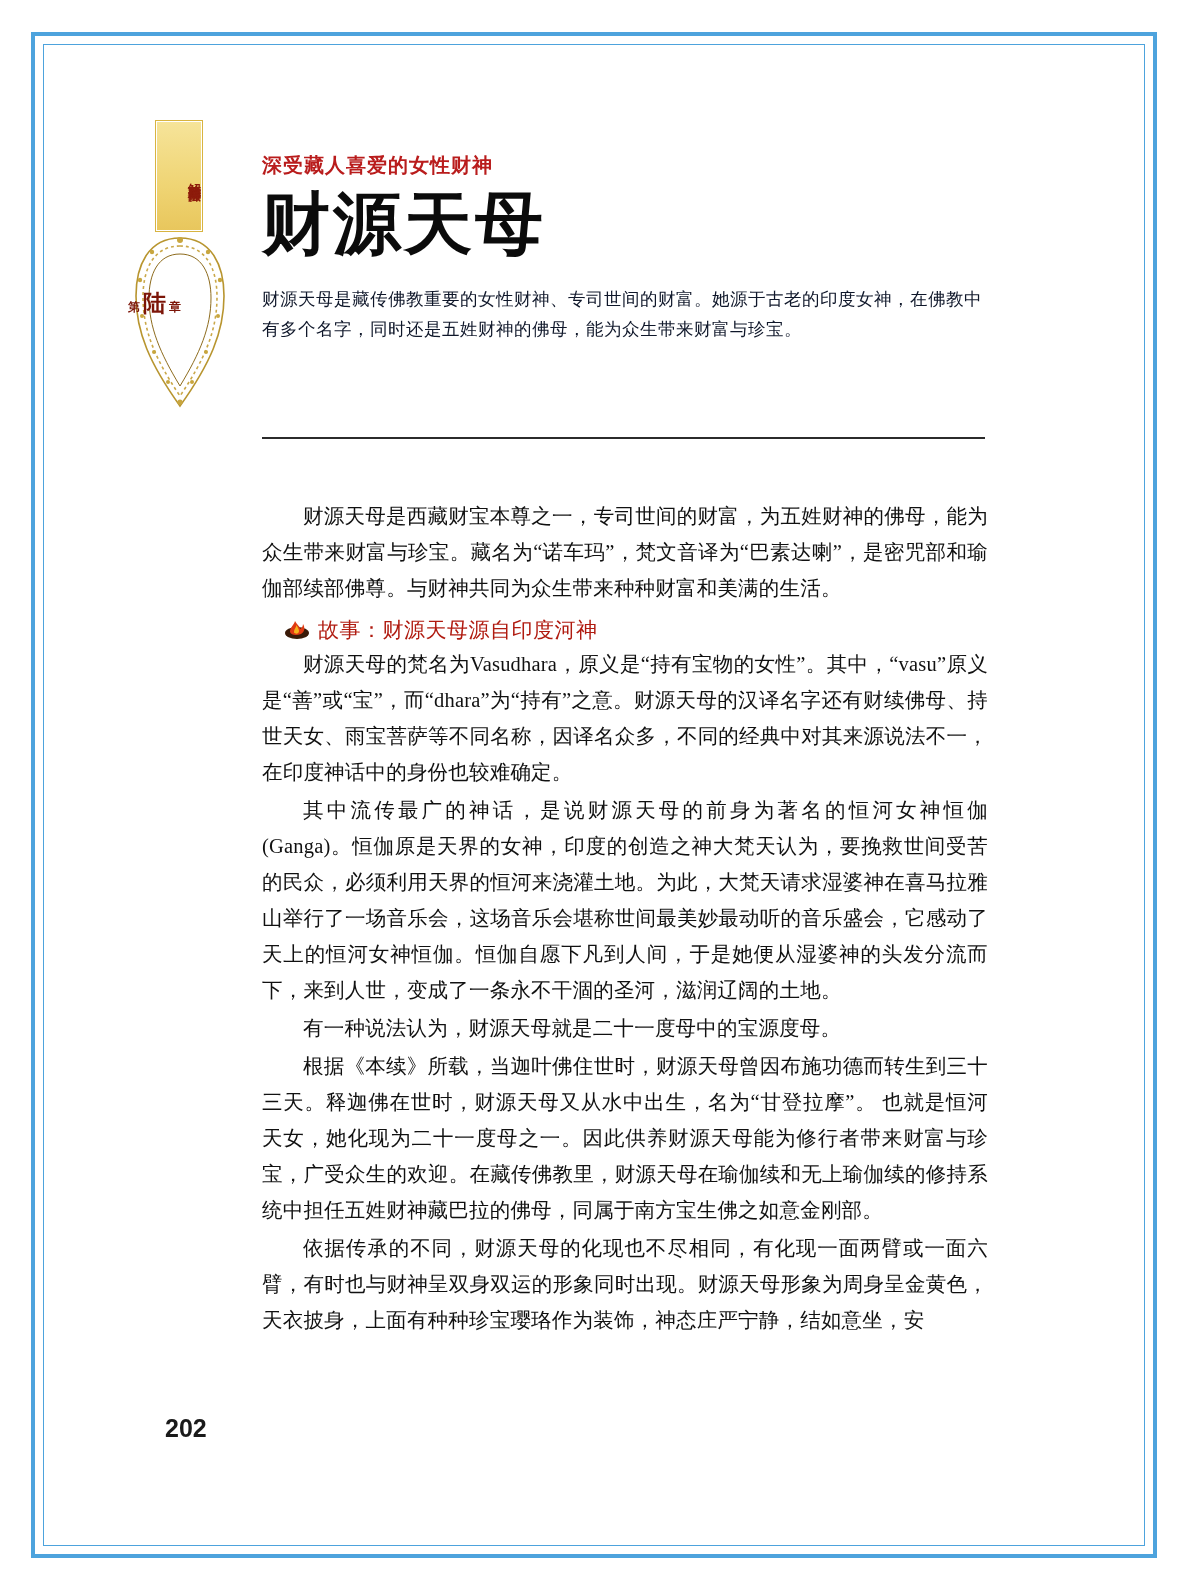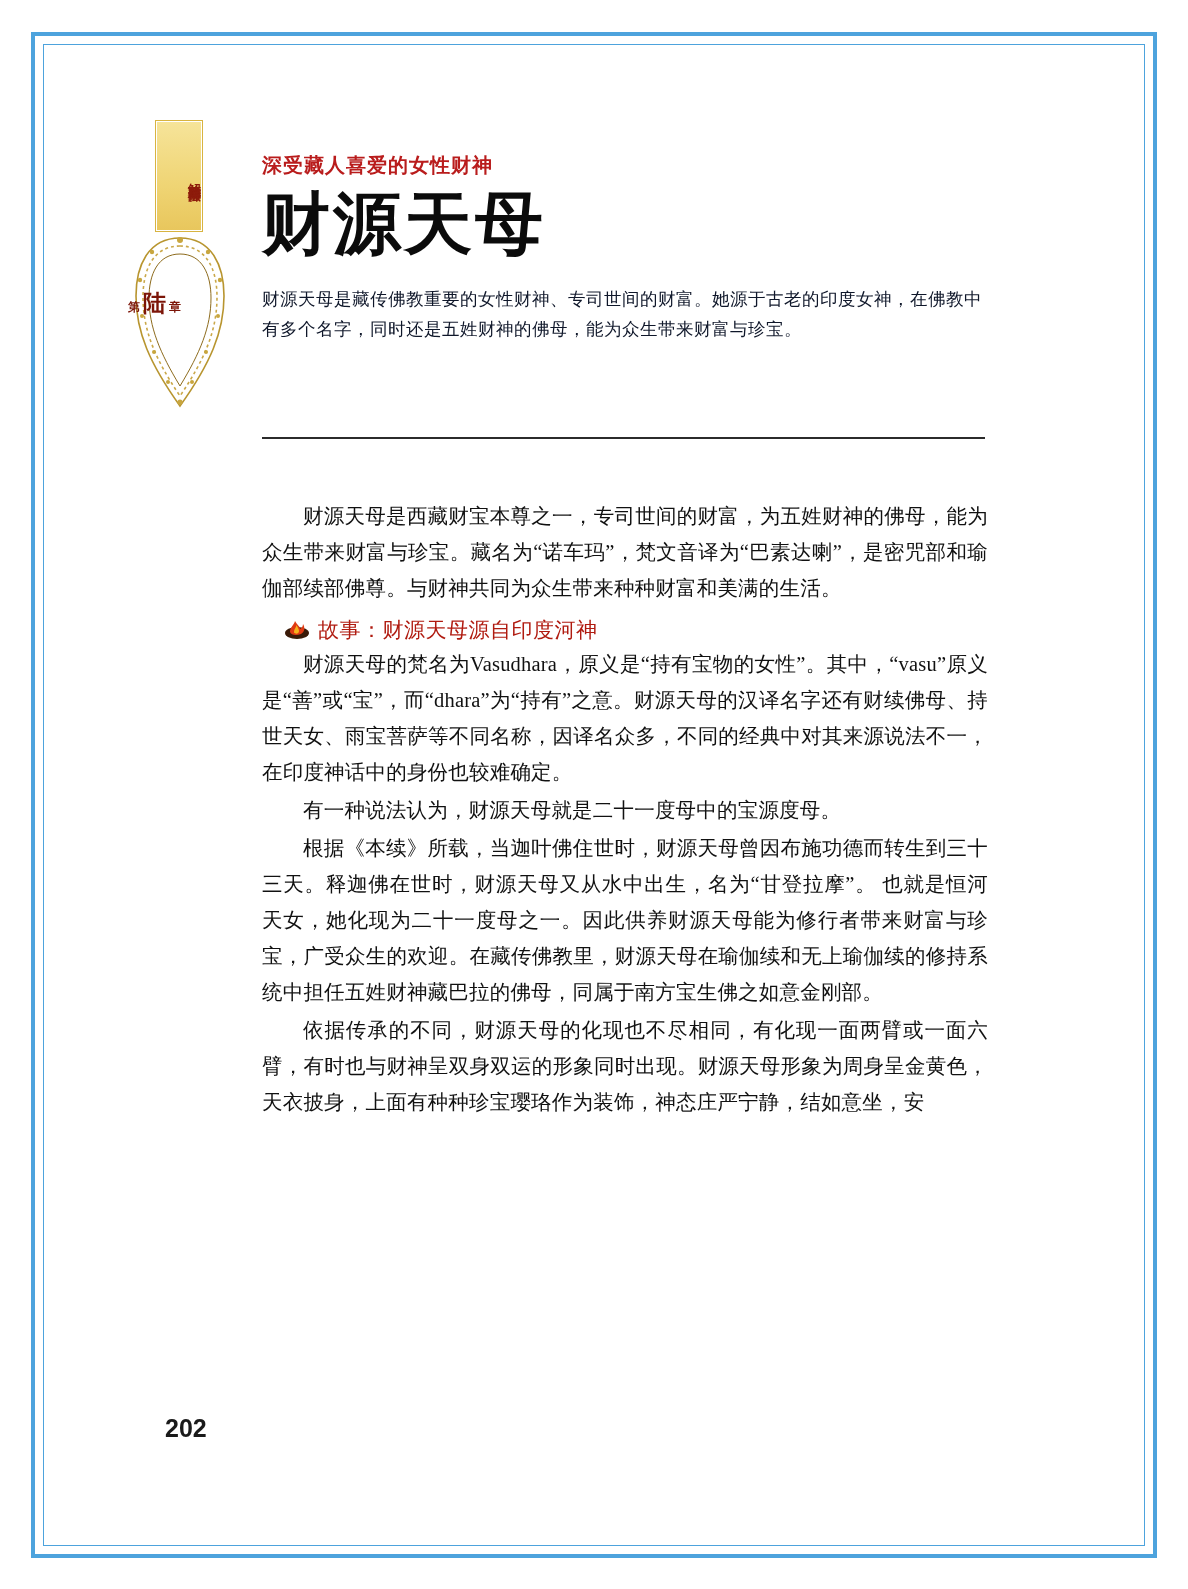--- a/index.html
+++ b/index.html
@@ -239,18 +239,19 @@
     <p class="para">财源天母是西藏财宝本尊之一，专司世间的财富，为五姓财神的佛母，能为众生带来财富与珍宝。藏名为“诺车玛”，梵文音译为“巴素达喇”，是密咒部和瑜伽部续部佛尊。与财神共同为众生带来种种财富和美满的生活。</p>
     <div class="section-head">
       <svg class="flame-icon" viewBox="0 0 26 20" aria-hidden="true">
         <ellipse cx="13" cy="13" rx="12" ry="6" fill="#3a1a08"></ellipse>
         <path d="M6 12 C6 7 10 5 11 1 C13 5 16 6 16 9 C18 8 19 6 19 4 C21 7 21 12 17 14 C12 16 7 15 6 12 Z" fill="#e03a13"></path>
         <path d="M10 12 C10 9 12 8 12.5 5 C14 8 15 9 15 11 C15 13 13 14 11.8 13.6 C10.8 13.3 10 13 10 12 Z" fill="#f6b21b"></path>
       </svg>
       <span>故事：财源天母源自印度河神</span>
     </div>
     <p class="para">财源天母的梵名为Vasudhara，原义是“持有宝物的女性”。其中，“vasu”原义是“善”或“宝”，而“dhara”为“持有”之意。财源天母的汉译名字还有财续佛母、持世天女、雨宝菩萨等不同名称，因译名众多，不同的经典中对其来源说法不一，在印度神话中的身份也较难确定。</p>
+    <p class="para">其中流传最广的神话，是说财源天母的前身为著名的恒河女神恒伽(Ganga)。恒伽原是天界的女神，印度的创造之神大梵天认为，要挽救世间受苦的民众，必须利用天界的恒河来浇灌土地。为此，大梵天请求湿婆神在喜马拉雅山举行了一场音乐会，这场音乐会堪称世间最美妙最动听的音乐盛会，它感动了天上的恒河女神恒伽。恒伽自愿下凡到人间，于是她便从湿婆神的头发分流而下，来到人世，变成了一条永不干涸的圣河，滋润辽阔的土地。</p>
     <p class="para">有一种说法认为，财源天母就是二十一度母中的宝源度母。</p>
     <p class="para">根据《本续》所载，当迦叶佛住世时，财源天母曾因布施功德而转生到三十三天。释迦佛在世时，财源天母又从水中出生，名为“甘登拉摩”。 也就是恒河天女，她化现为二十一度母之一。因此供养财源天母能为修行者带来财富与珍宝，广受众生的欢迎。在藏传佛教里，财源天母在瑜伽续和无上瑜伽续的修持系统中担任五姓财神藏巴拉的佛母，同属于南方宝生佛之如意金刚部。</p>
     <p class="para">依据传承的不同，财源天母的化现也不尽相同，有化现一面两臂或一面六臂，有时也与财神呈双身双运的形象同时出现。财源天母形象为周身呈金黄色，天衣披身，上面有种种珍宝璎珞作为装饰，神态庄严宁静，结如意坐，安</p>
   </div>
 
 <div class="page-number">202</div>
 
 </body></html>

